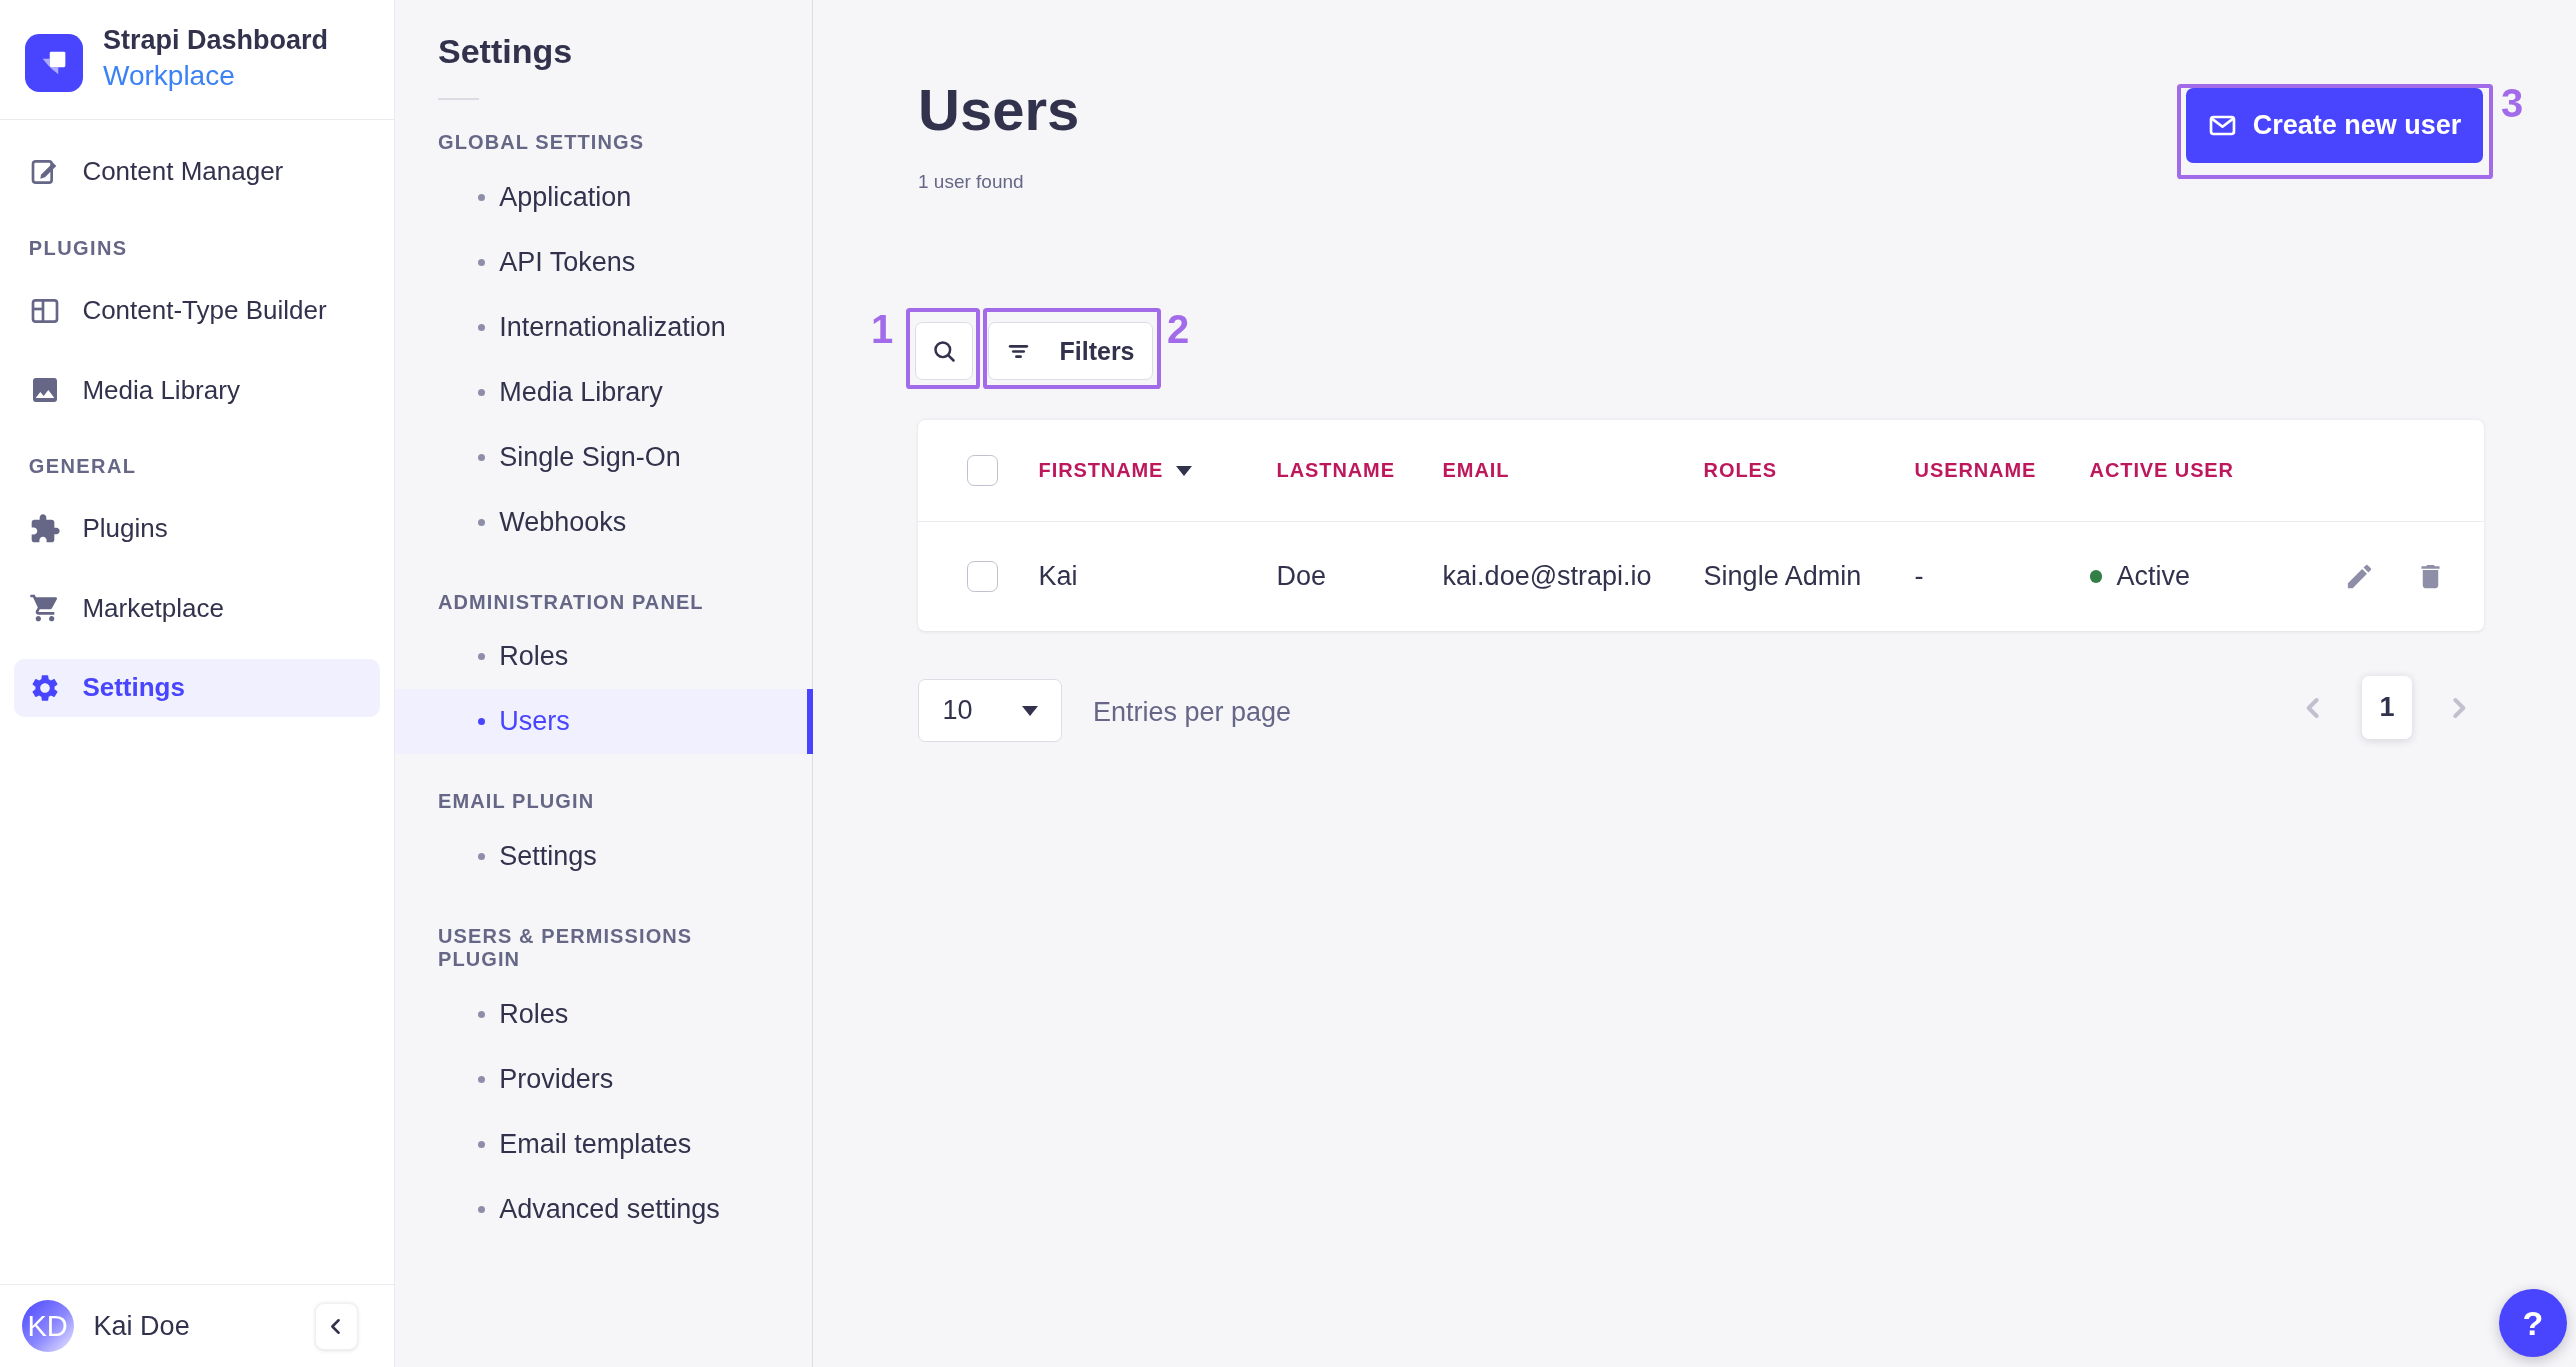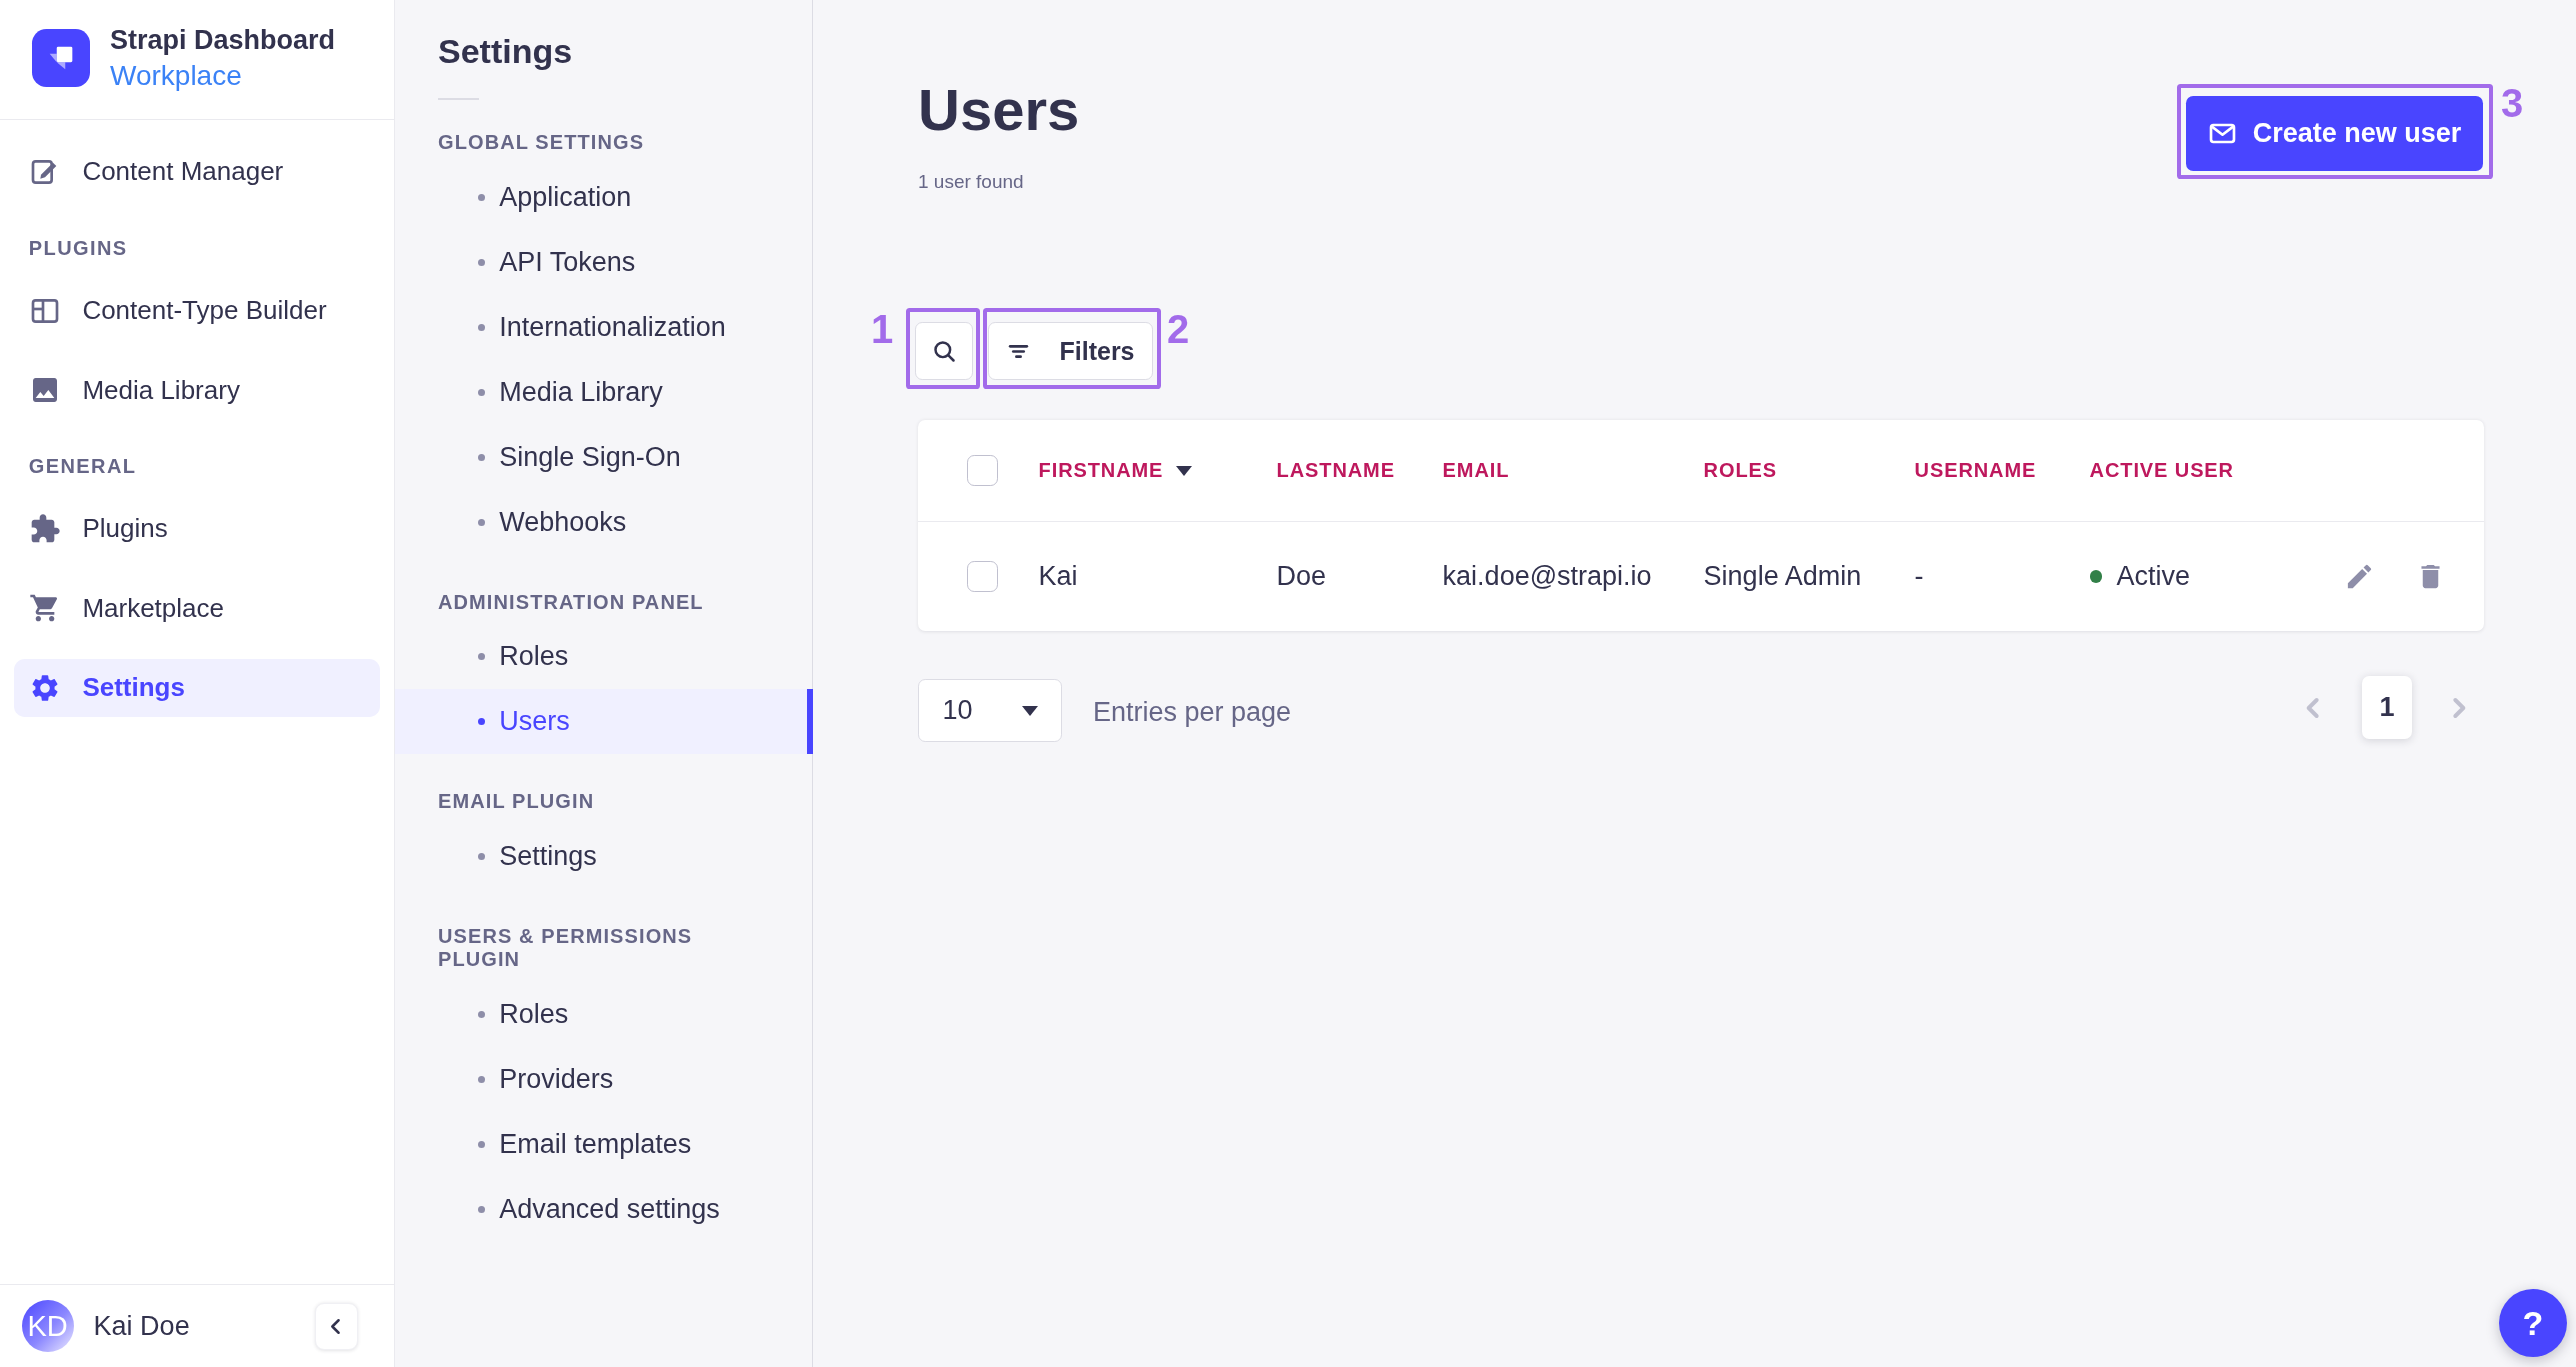--- a/index.html
+++ b/index.html
@@ -8,21 +8,21 @@
     font-family: "Liberation Sans", sans-serif;
     background: #F6F6F9;
     color: #32324D;
     position: relative;
     overflow: hidden;
   }
   svg { display:block; }
 
   
   .main-nav { position:absolute; left:0; top:0; width:395px; height:1367px; background:#FFFFFF; border-right:0.9px solid #EAEAEF; }
-  .brand { display:flex; align-items:center; gap:20px; padding:25px 20px 27px 32px; }
+  .brand { display:flex; align-items:flex-end; gap:20px; padding:25px 20px 27px 25px; }
   .brand-logo { width:58px; height:58px; border-radius:14.4px; background:#4945FF; display:flex; align-items:center; justify-content:center; flex:0 0 auto; }
   .brand-title { font-size:27px; font-weight:700; color:#32324D; line-height:1.15; }
   .brand-sub { font-size:28px; color:#3b82f6; margin-top:3.6px; }
   .mn-divider { height:0.9px; background:#EAEAEF; }
   .nav-body { padding:23.4px 14.4px 0; }
   .nav-item { display:flex; align-items:center; gap:21.6px; height:58px; padding:0 14.4px; border-radius:10.8px; font-size:26px; color:#32324D; margin-bottom:21.6px; cursor:pointer; }
   .nav-item .ic { color:#666687; flex:0 0 auto; }
   .nav-item.active { background:#F0F0FF; color:#4945FF; font-weight:600; }
   .nav-item.active .ic { color:#4945FF; }
   .nav-section-label { font-size:20px; font-weight:700; color:#666687; letter-spacing:1.4px; margin:36px 0 21.6px 14.4px; }
@@ -40,21 +40,21 @@
   .subnav-item { position:relative; height:65px; display:flex; align-items:center; gap:14px; padding-left:83px; font-size:27px; color:#32324D; cursor:pointer; }
   .subnav-item .dot { width:7.2px; height:7.2px; border-radius:50%; background:#8E8EA9; flex:0 0 auto; }
   .subnav-item.active { background:#F0F0FF; color:#4945FF; font-weight:500; }
   .subnav-item.active .dot { background:#4945FF; }
   .subnav-item.active::after { content:""; position:absolute; right:-0.9px; top:0; bottom:0; width:6.3px; background:#4945FF; }
 
   
   .content { position:absolute; left:813px; top:0; right:0; bottom:0; background:#F6F6F9; }
   .page-title { position:absolute; left:105px; top:76px; font-size:58px; font-weight:700; color:#32324D; }
   .page-subtitle { position:absolute; left:105px; top:171px; font-size:19px; color:#666687; }
-  .create-btn { position:absolute; left:1373px; top:96px; width:297px; height:75px; background:#4945FF; border:none; border-radius:7.2px; color:#fff; font-size:27px; font-weight:600; display:flex; align-items:center; justify-content:center; gap:16px; cursor:pointer; }
+  .create-btn { position:absolute; left:1373px; top:88px; width:297px; height:75px; background:#4945FF; border:none; border-radius:7.2px; color:#fff; font-size:27px; font-weight:600; display:flex; align-items:center; justify-content:center; gap:16px; cursor:pointer; }
   .search-btn { position:absolute; left:102px; top:322px; width:58px; height:58px; background:#fff; border:0.9px solid #DCDCE4; border-radius:7.2px; display:flex; align-items:center; justify-content:center; cursor:pointer; }
   .filters-btn { position:absolute; left:175px; top:322px; width:165px; height:58px; background:#fff; border:0.9px solid #DCDCE4; border-radius:7.2px; display:flex; align-items:center; justify-content:center; gap:28px; font-size:25px; font-weight:600; color:#32324D; cursor:pointer; }
 
   
   .table-card { position:absolute; left:105px; top:420px; width:1566px; background:#fff; border-radius:7.2px; box-shadow:0 0.9px 3.6px rgba(33,33,52,.1); }
   .trow { display:grid; grid-template-columns:99px 238px 166px 261px 211px 175px 207px 1fr; align-items:center; padding:0 21.6px; }
   .thead { height:101px; }
   .tbody-row { height:110px; border-top:0.9px solid #EAEAEF; cursor:pointer; }
   .th { font-size:20px; font-weight:700; color:#be185d; letter-spacing:0.9px; display:flex; align-items:center; gap:12.6px; }
   .td { font-size:27px; color:#32324D; }

